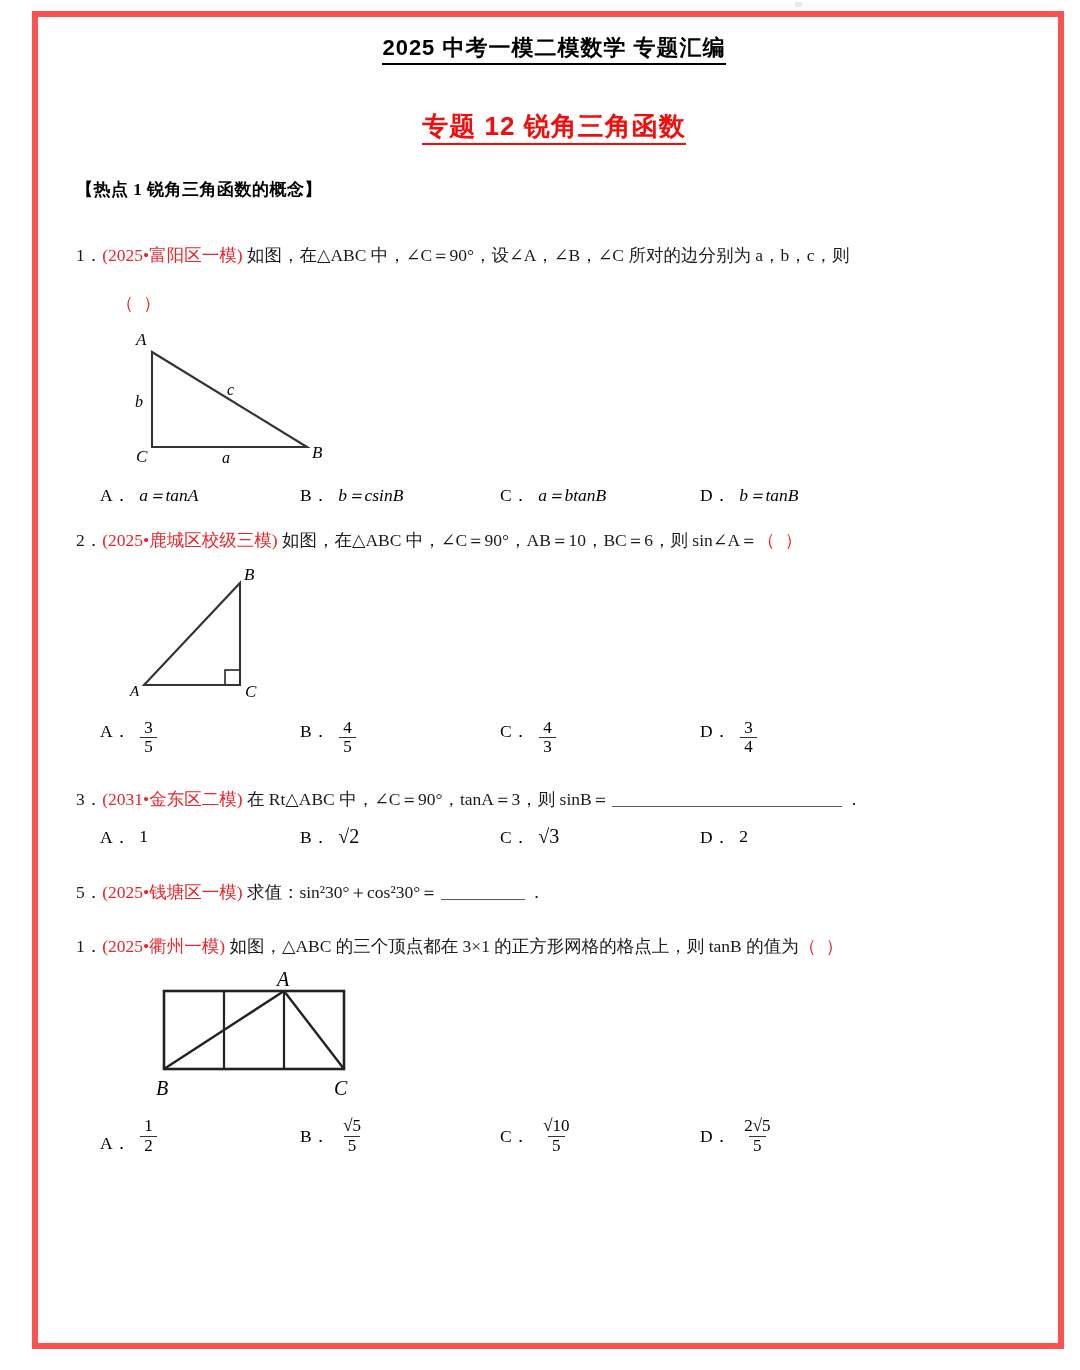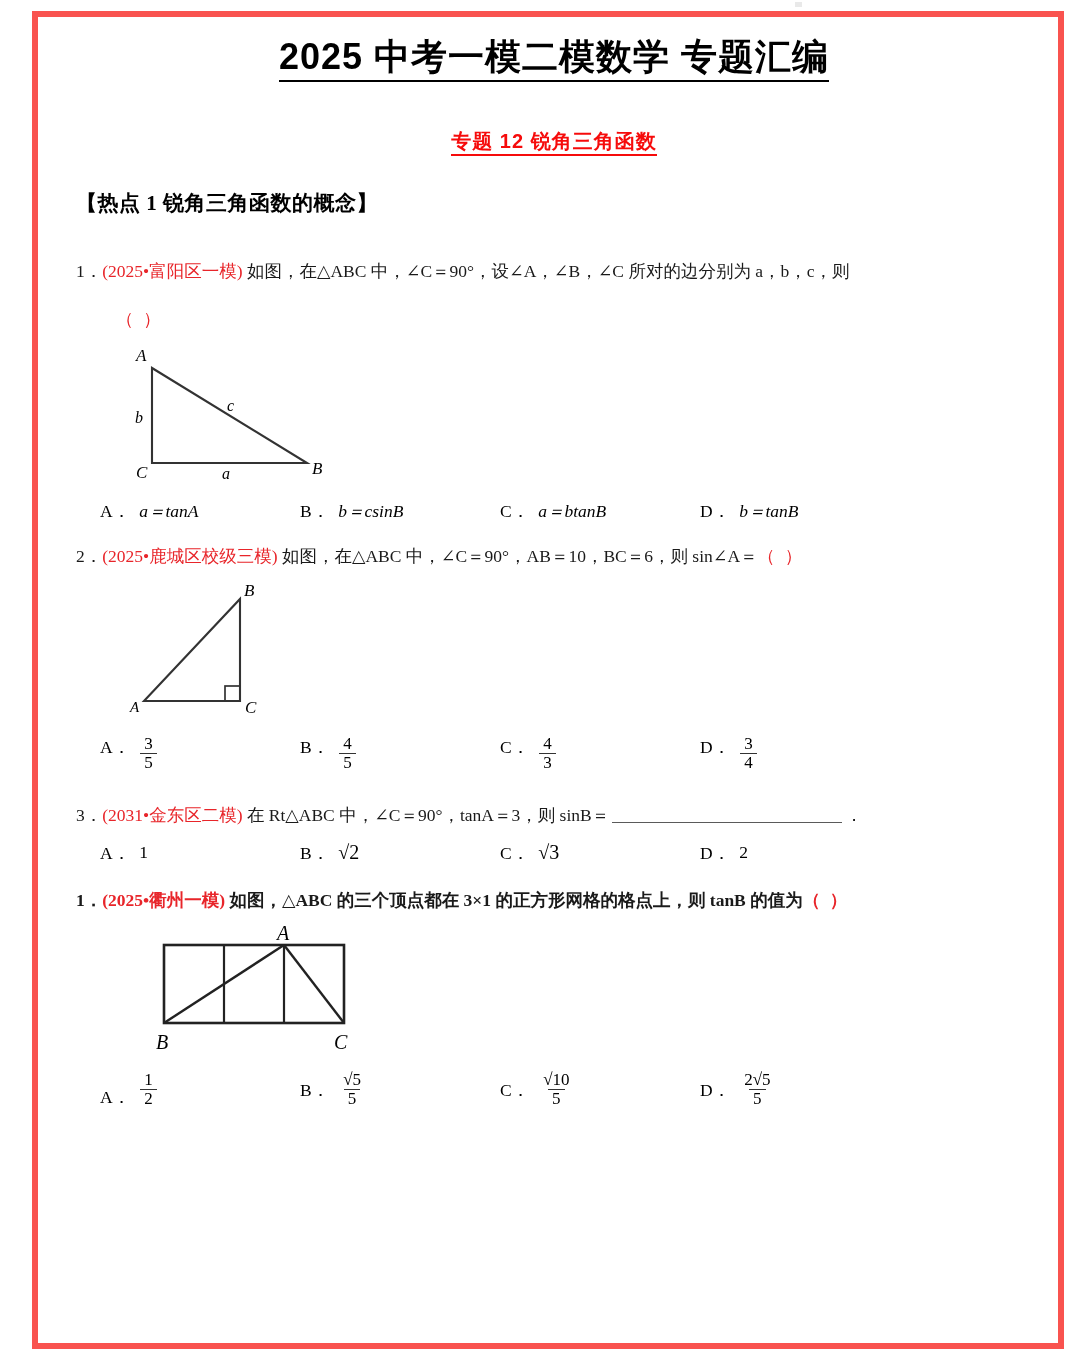--- a/index.html
+++ b/index.html
@@ -35,49 +35,49 @@
     height: 1338px;
     box-sizing: border-box;
     padding: 0 38px;
   }
 
   
   .doc-title {
     text-align: center;
     font-family: "Liberation Sans", "DejaVu Sans", sans-serif;
     font-weight: bold;
-    font-size: 36px;
+    font-size: 22px;
     letter-spacing: 1px;
     margin: 16px 0 0 0;
     padding-bottom: 4px;
     color: #000;
   }
   .doc-title span.u {
     border-bottom: 2px solid #000;
     padding-bottom: 3px;
   }
 
   .sub-title {
     text-align: center;
     font-family: "Liberation Sans", "DejaVu Sans", sans-serif;
     font-weight: bold;
-    font-size: 20px;
+    font-size: 26px;
     color: #f60b0b;
     margin-top: 42px;
     letter-spacing: 1px;
   }
   .sub-title span.u {
     border-bottom: 2px solid #f60b0b;
     padding-bottom: 2px;
   }
 
   .hot-head {
     font-family: "Liberation Serif", "DejaVu Serif", serif;
     font-weight: bold;
-    font-size: 21px;
+    font-size: 17px;
     color: #000;
     margin-top: 34px;
     letter-spacing: 0.5px;
   }
 
   
   .q {
     font-size: 17.5px;
     line-height: 1.5;
     margin-top: 41px;
@@ -272,23 +272,27 @@
       <div class="opt">
         <span class="lbl">C．</span>
         <span style="font-size:20px;">√3</span>
       </div>
       <div class="opt">
         <span class="lbl">D．</span>
         <span>2</span>
       </div>
     </div>
 
-
-
-    <div class="q" style="margin-top:22px;font-weight:bold;">
+    <div class="q" style="margin-top:30px;">
+      <span class="q-num">5．</span><span class="src">(2025•钱塘区一模)</span>
+      <span>求值：sin²30°＋cos²30°＝</span><span class="blank-line short"></span><span>．</span>
+    </div>
+
+
+    <div class="q" style="margin-top:28px;">
       <span class="q-num">1．</span><span class="src">(2025•衢州一模)</span>
       <span>如图，△ABC 的三个顶点都在 3×1 的正方形网格的格点上，则 tanB 的值为</span><span class="paren">（      ）</span>
     </div>
 
     <div class="fig fig-3">
       <svg width="260" height="138" viewBox="0 0 260 138">
 
         <rect x="30" y="22" width="180" height="78" fill="none" stroke="#222" stroke-width="2.6"></rect>
 
         <line x1="90" y1="22" x2="90" y2="100" stroke="#222" stroke-width="2.2"></line>

